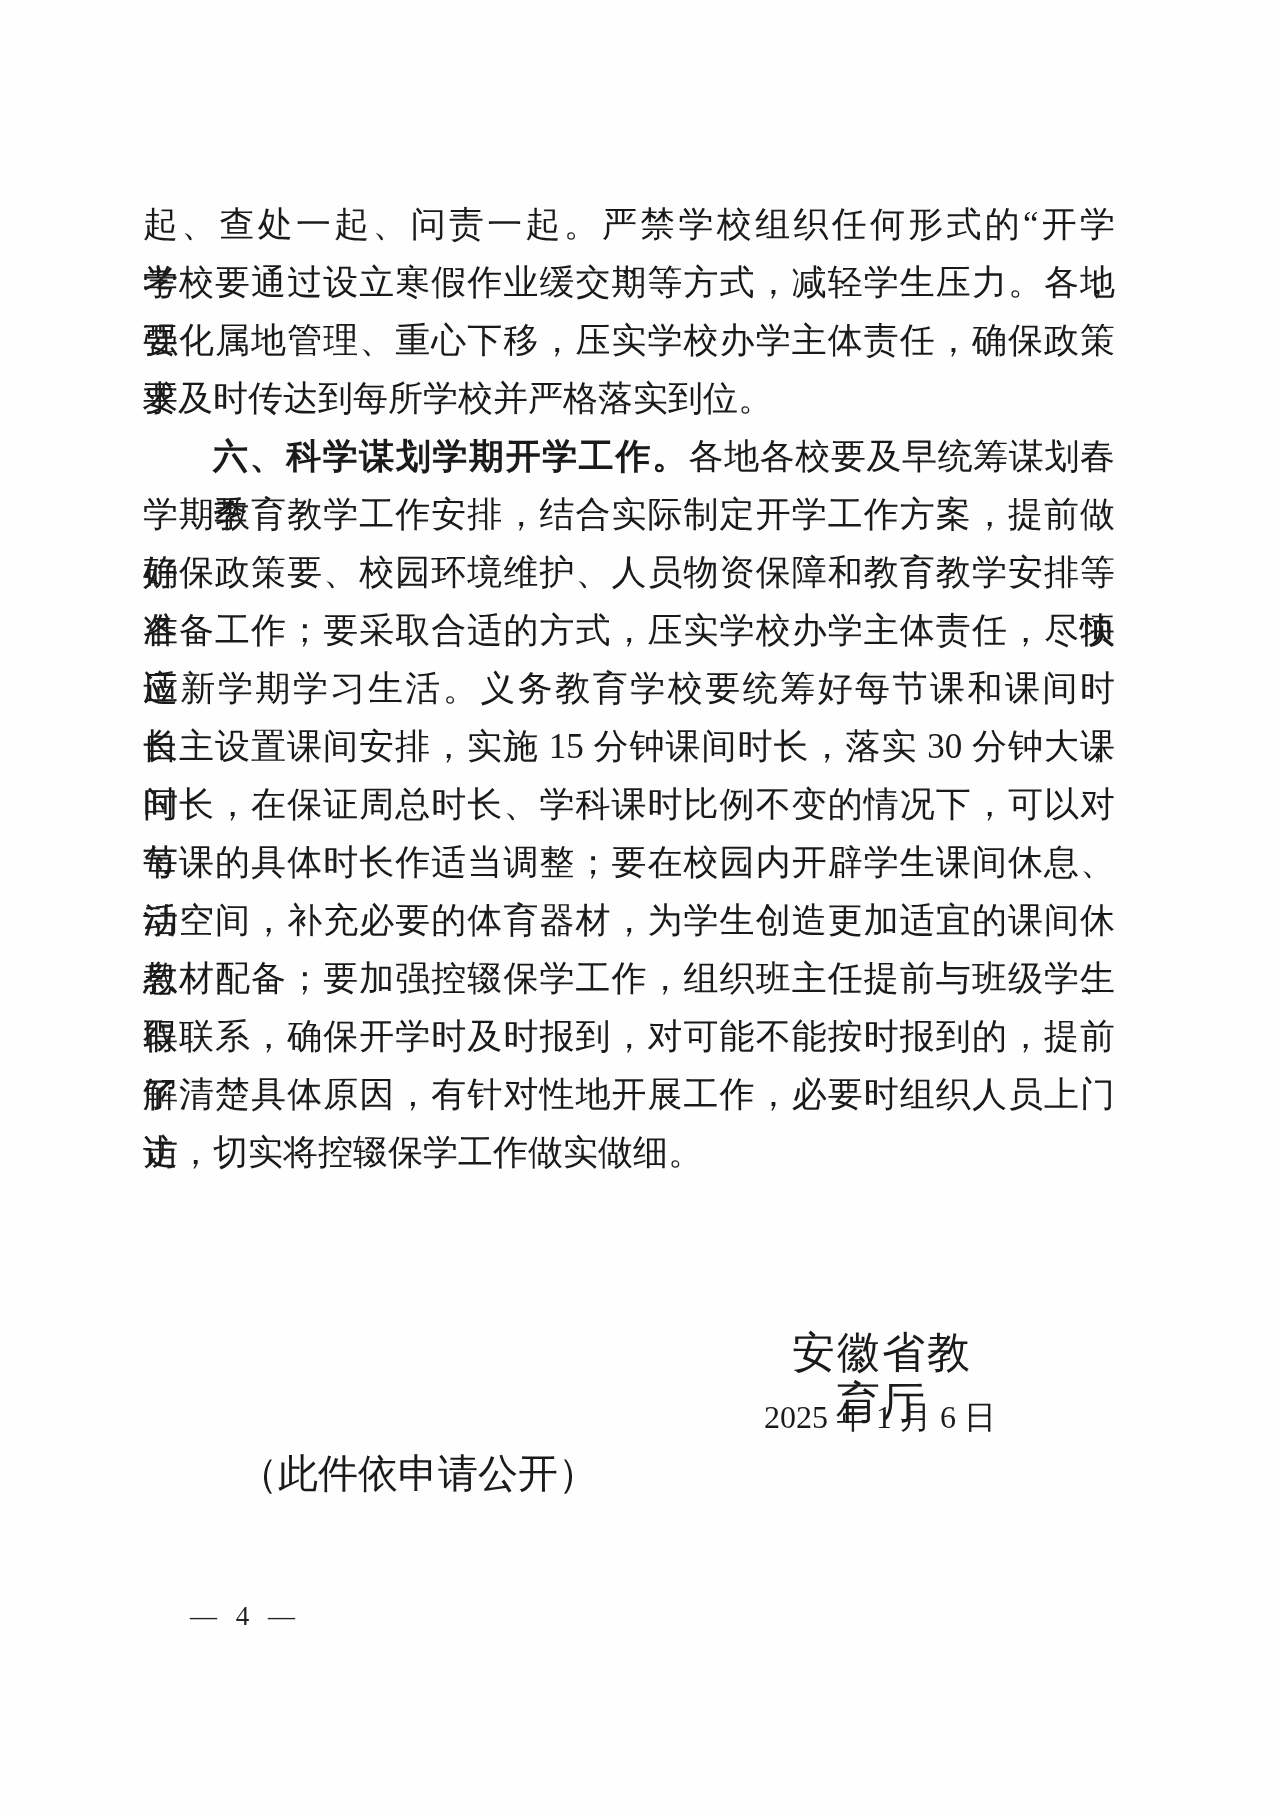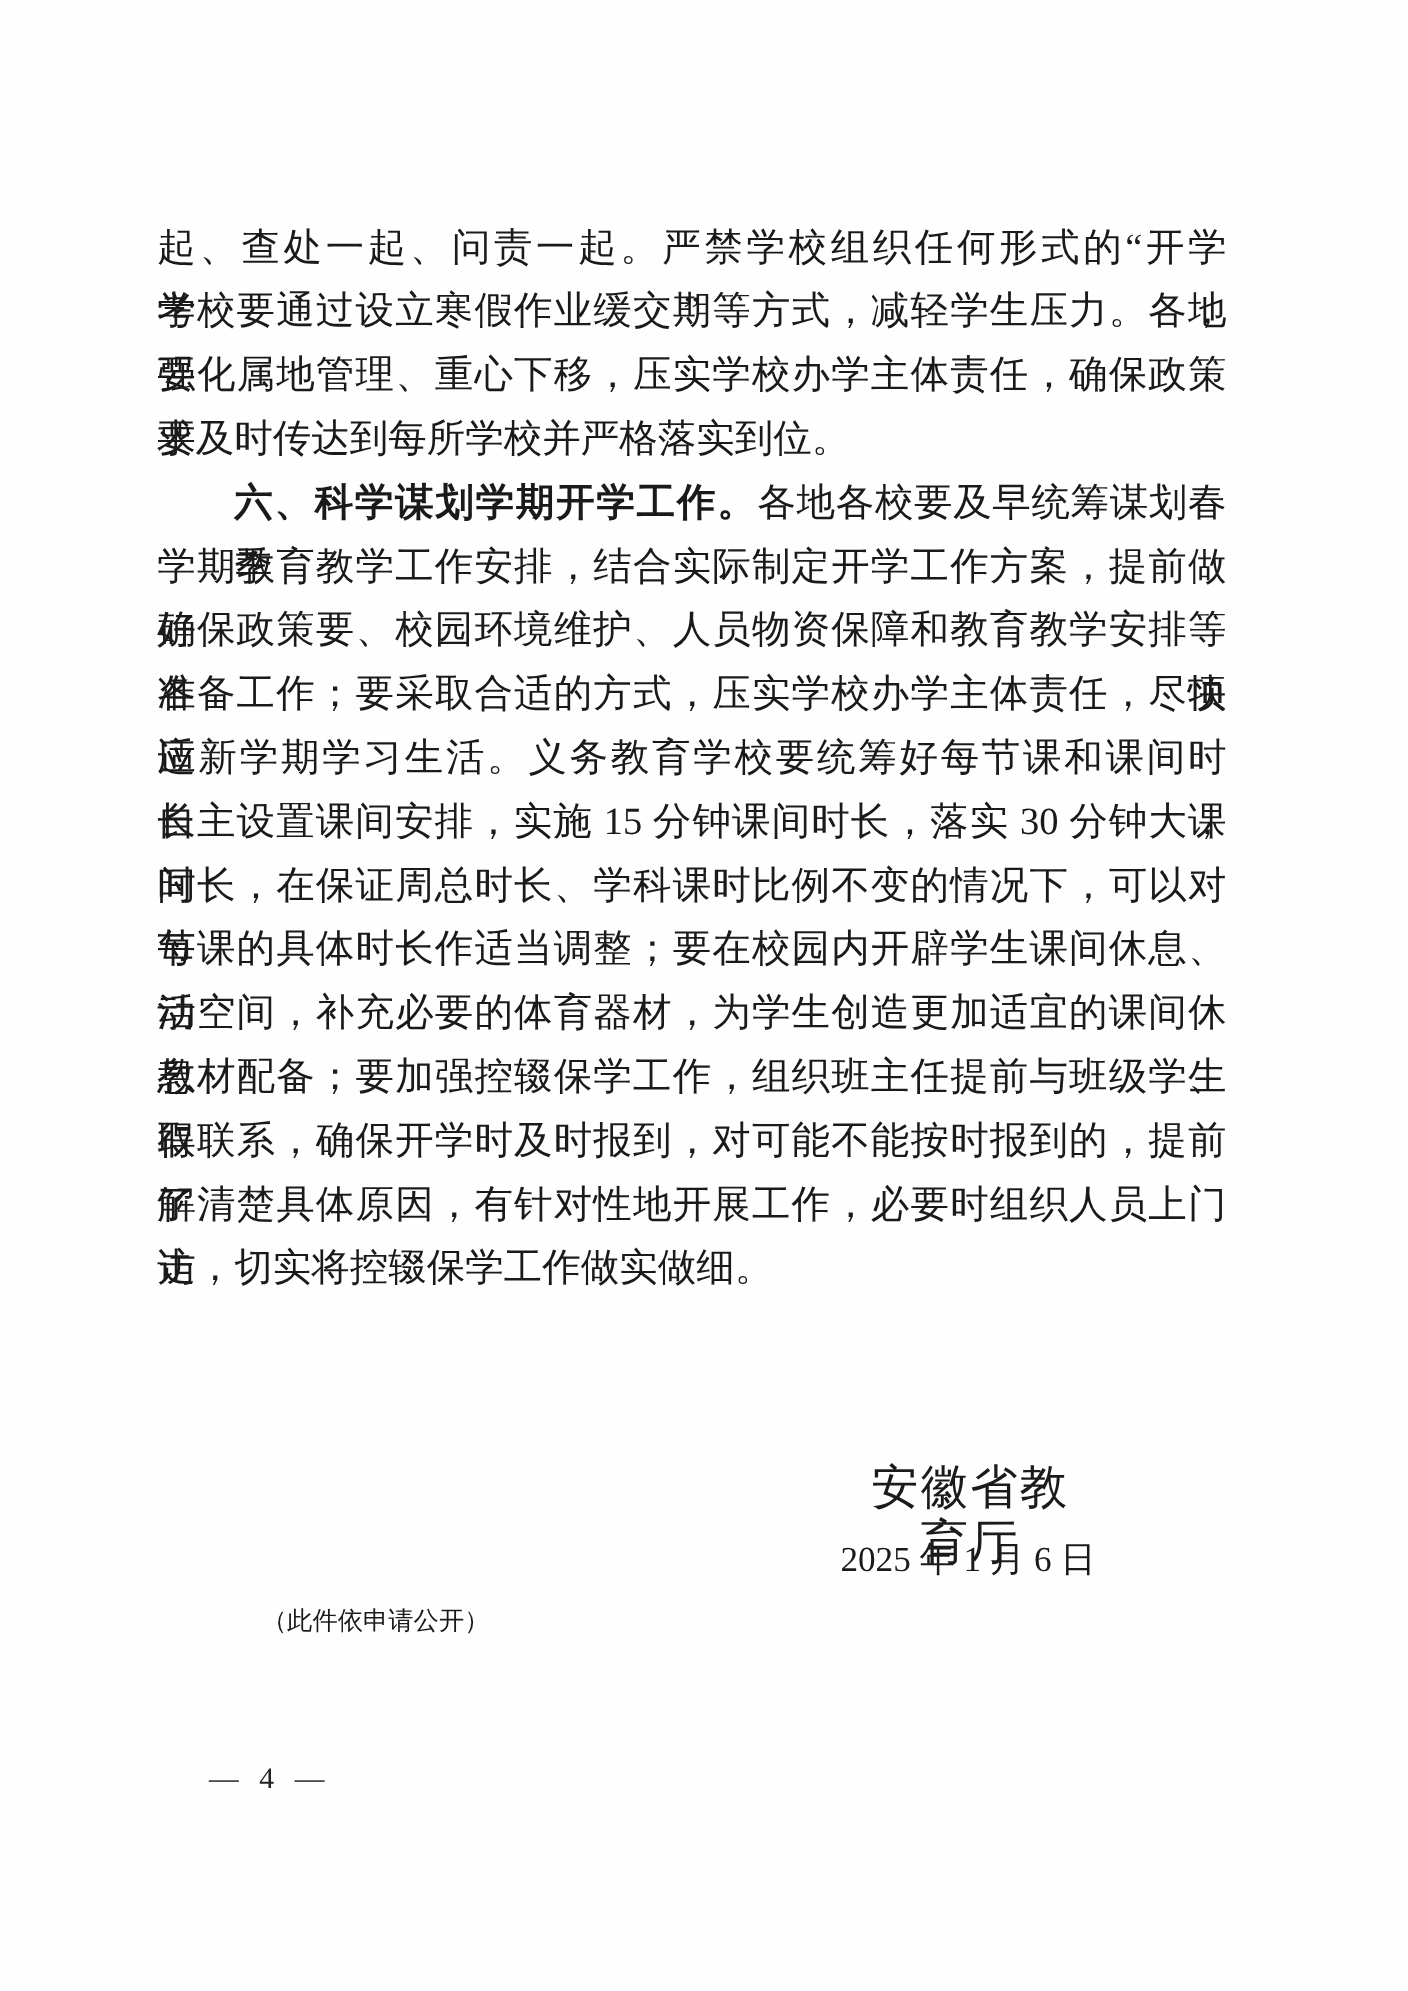--- a/index.html
+++ b/index.html
@@ -62,21 +62,21 @@
     line-height: 50px;
     font-size: 32px;
     text-align: center;
   }
   .disclosure-note {
     position: absolute;
     left: 238px;
     top: 1448px;
     height: 52px;
     line-height: 52px;
-    font-size: 23px;
+    font-size: 40px;
   }
   .page-number {
     position: absolute;
     left: 190px;
     top: 1596px;
     height: 40px;
     line-height: 40px;
     font-size: 27px;
     letter-spacing: 6px;
     color: #222;

